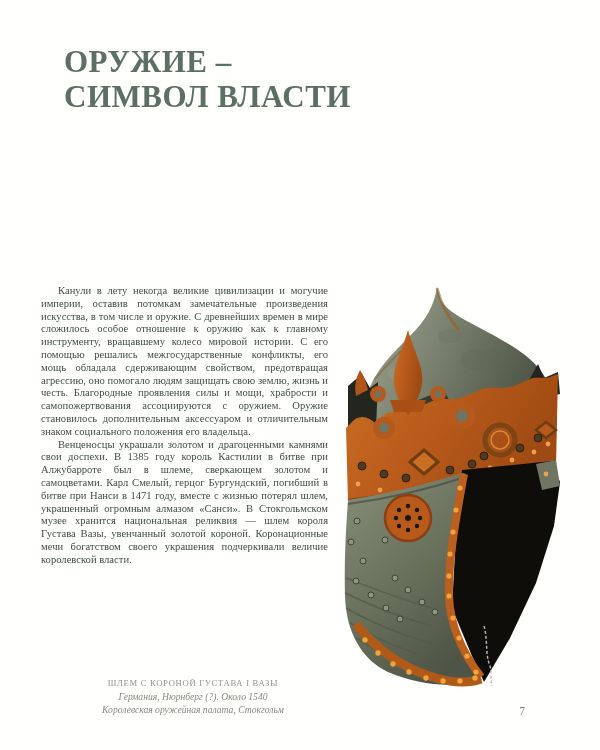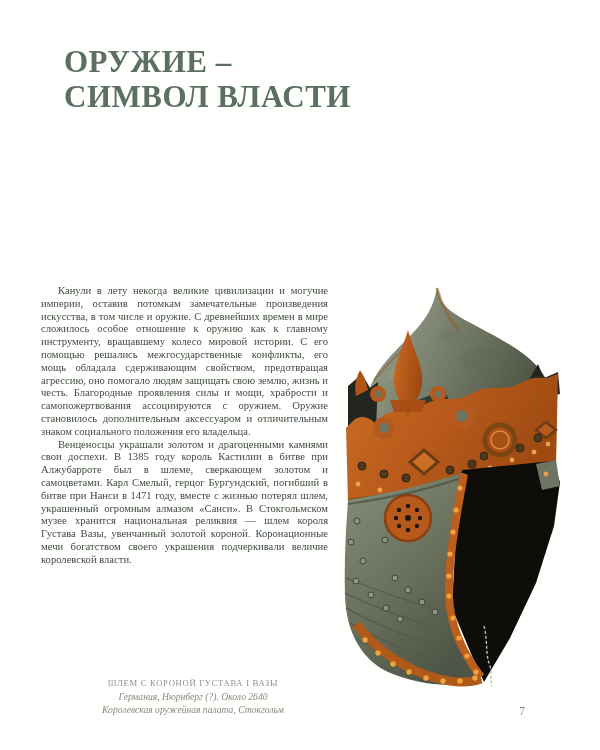--- a/index.html
+++ b/index.html
@@ -198,19 +198,19 @@
         <circle cx="128" cy="403" r="2.7"></circle>
           <circle cx="143" cy="400" r="2.7"></circle>
       </g>
 
       <path d="M152,348 C156,362 153,376 158,388 C160,396 158,402 160,408" stroke="#b9bdb9" stroke-width="1.4" fill="none" stroke-dasharray="3,2"></path>
     </svg>
   </div>
 
   <div class="caption">
     <div class="cap-title">ШЛЕМ С КОРОНОЙ ГУСТАВА I ВАЗЫ</div>
-    <div class="cap-line">Германия, Нюрнберг (?). Около 2640</div>
+    <div class="cap-line">Германия, Нюрнберг (?). Около 1540</div>
     <div class="cap-line">Королевская оружейная палата, Стокгольм</div>
   </div>
 
   <div class="page-number">7</div>
 
 </div>
 
 </body></html>

